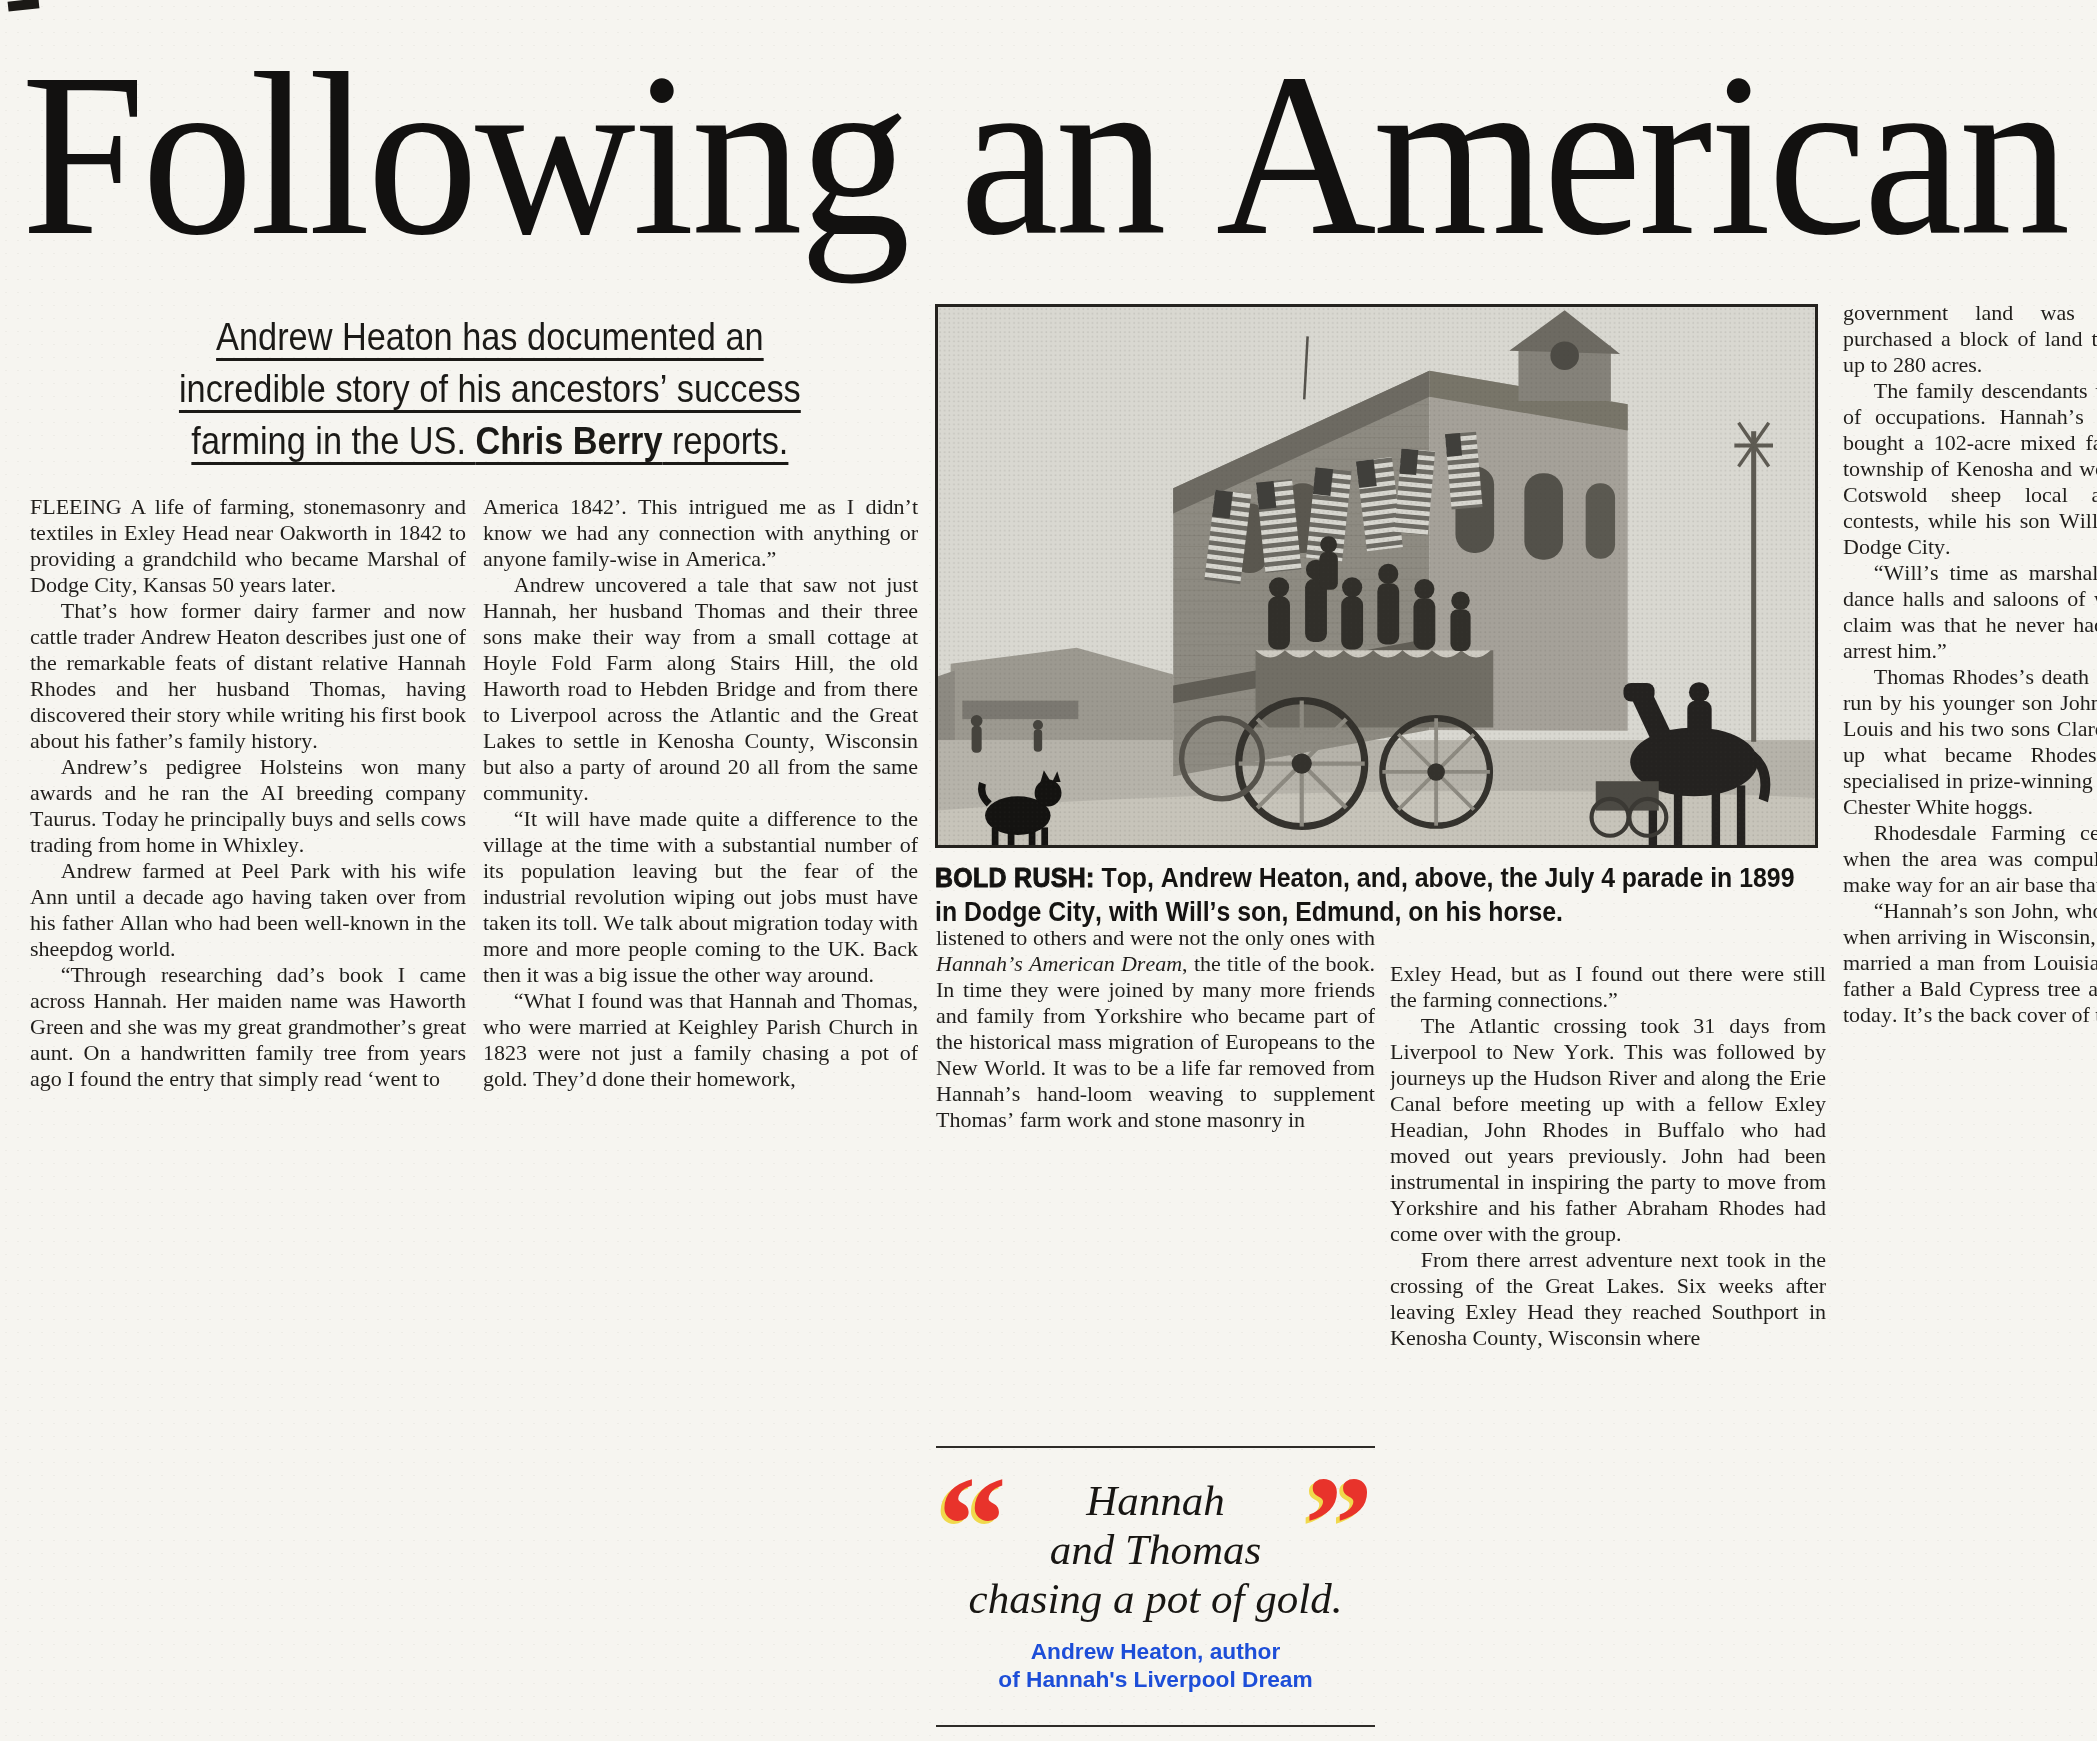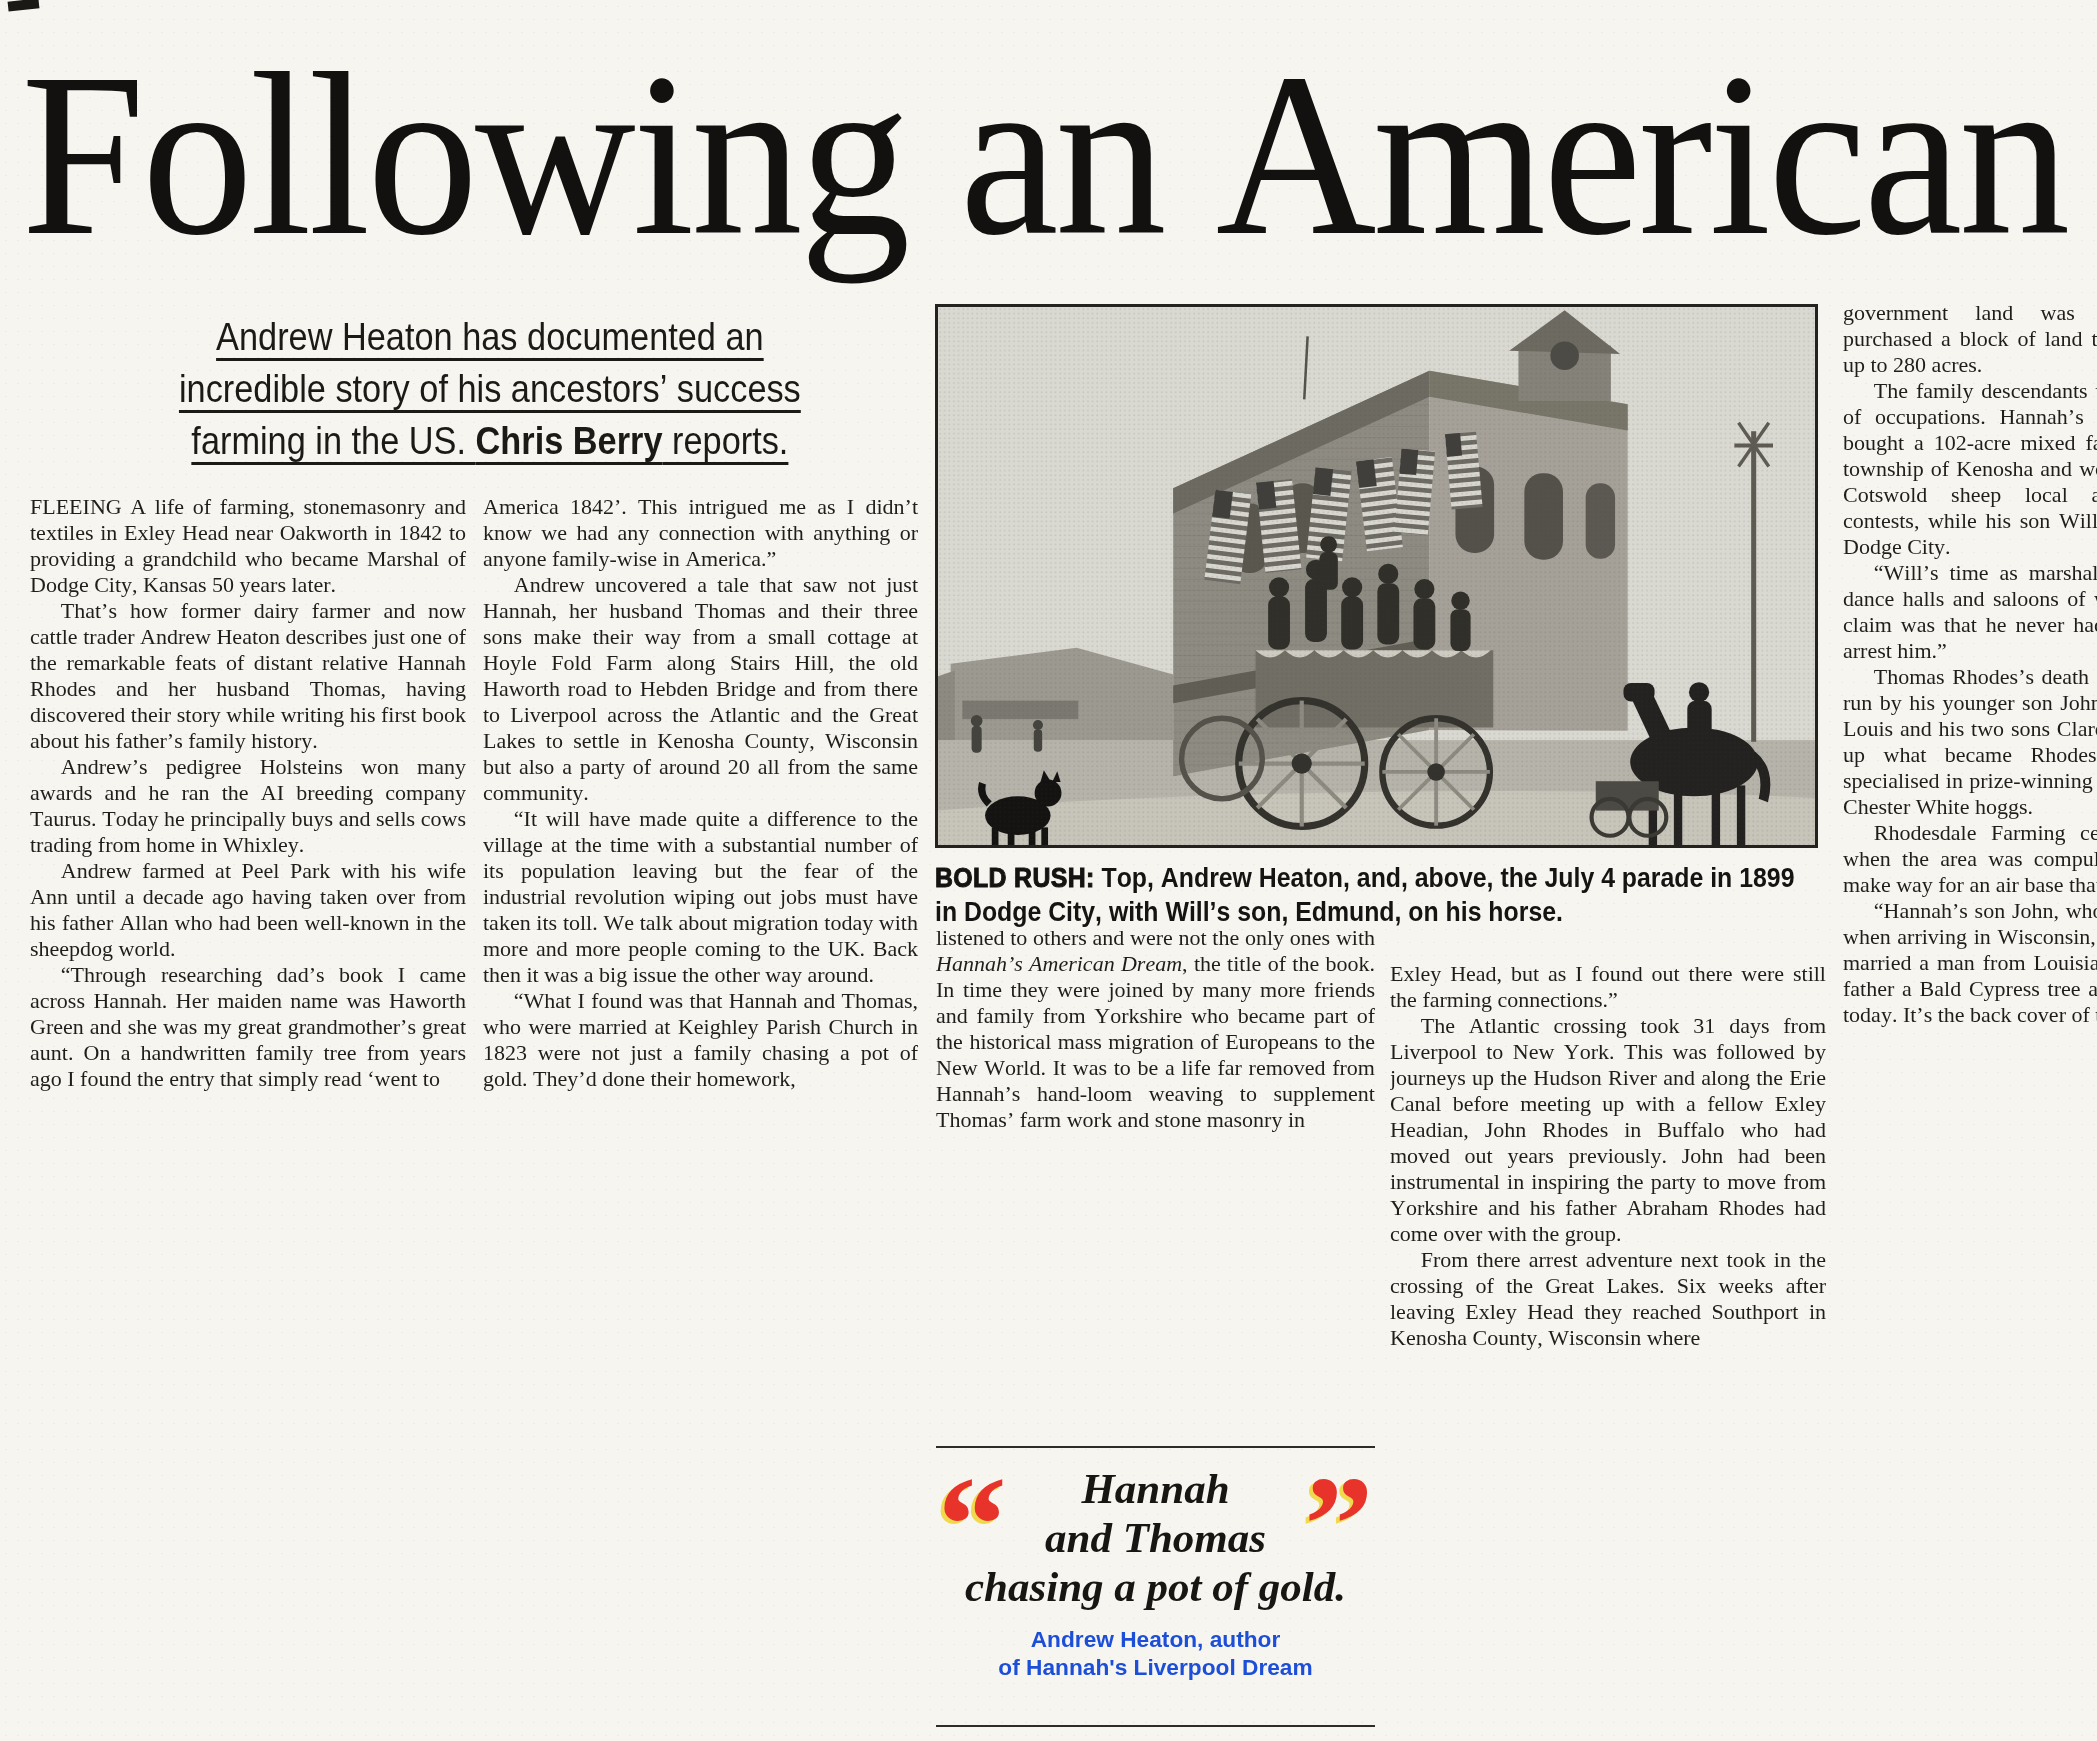--- a/index.html
+++ b/index.html
@@ -66,23 +66,23 @@
   }
   .pq-mark{
     position:absolute;top:7.6px;
     font-family:"Liberation Serif", serif;font-weight:700;
     font-size:138px;line-height:1;color:#e8332b;
     text-shadow:-3.8px 2.9px 0 #f0d94c;
   }
   .pq-open{left:1.7px;}
   .pq-close{right:1.7px;}
   .pq-lines{
-    padding-top:16px;
+    padding-top:28px;
     font-family:"Liberation Serif", serif;
-    font-style:italic;font-weight:700;
+    font-style:italic;font-weight:400;
     font-size:43px;line-height:49px;color:#181613;
   }
   .pq-attr{
     margin-top:14.3px;
     font-family:"Liberation Sans", sans-serif;font-weight:700;
     font-size:22.7px;line-height:28px;color:#1d4ed8;
   }
   .corner-mark{position:absolute;left:7.6px;top:0;width:31px;height:10px;background:#1b1916;transform:rotate(-6deg);}
 </style>
 </head>

